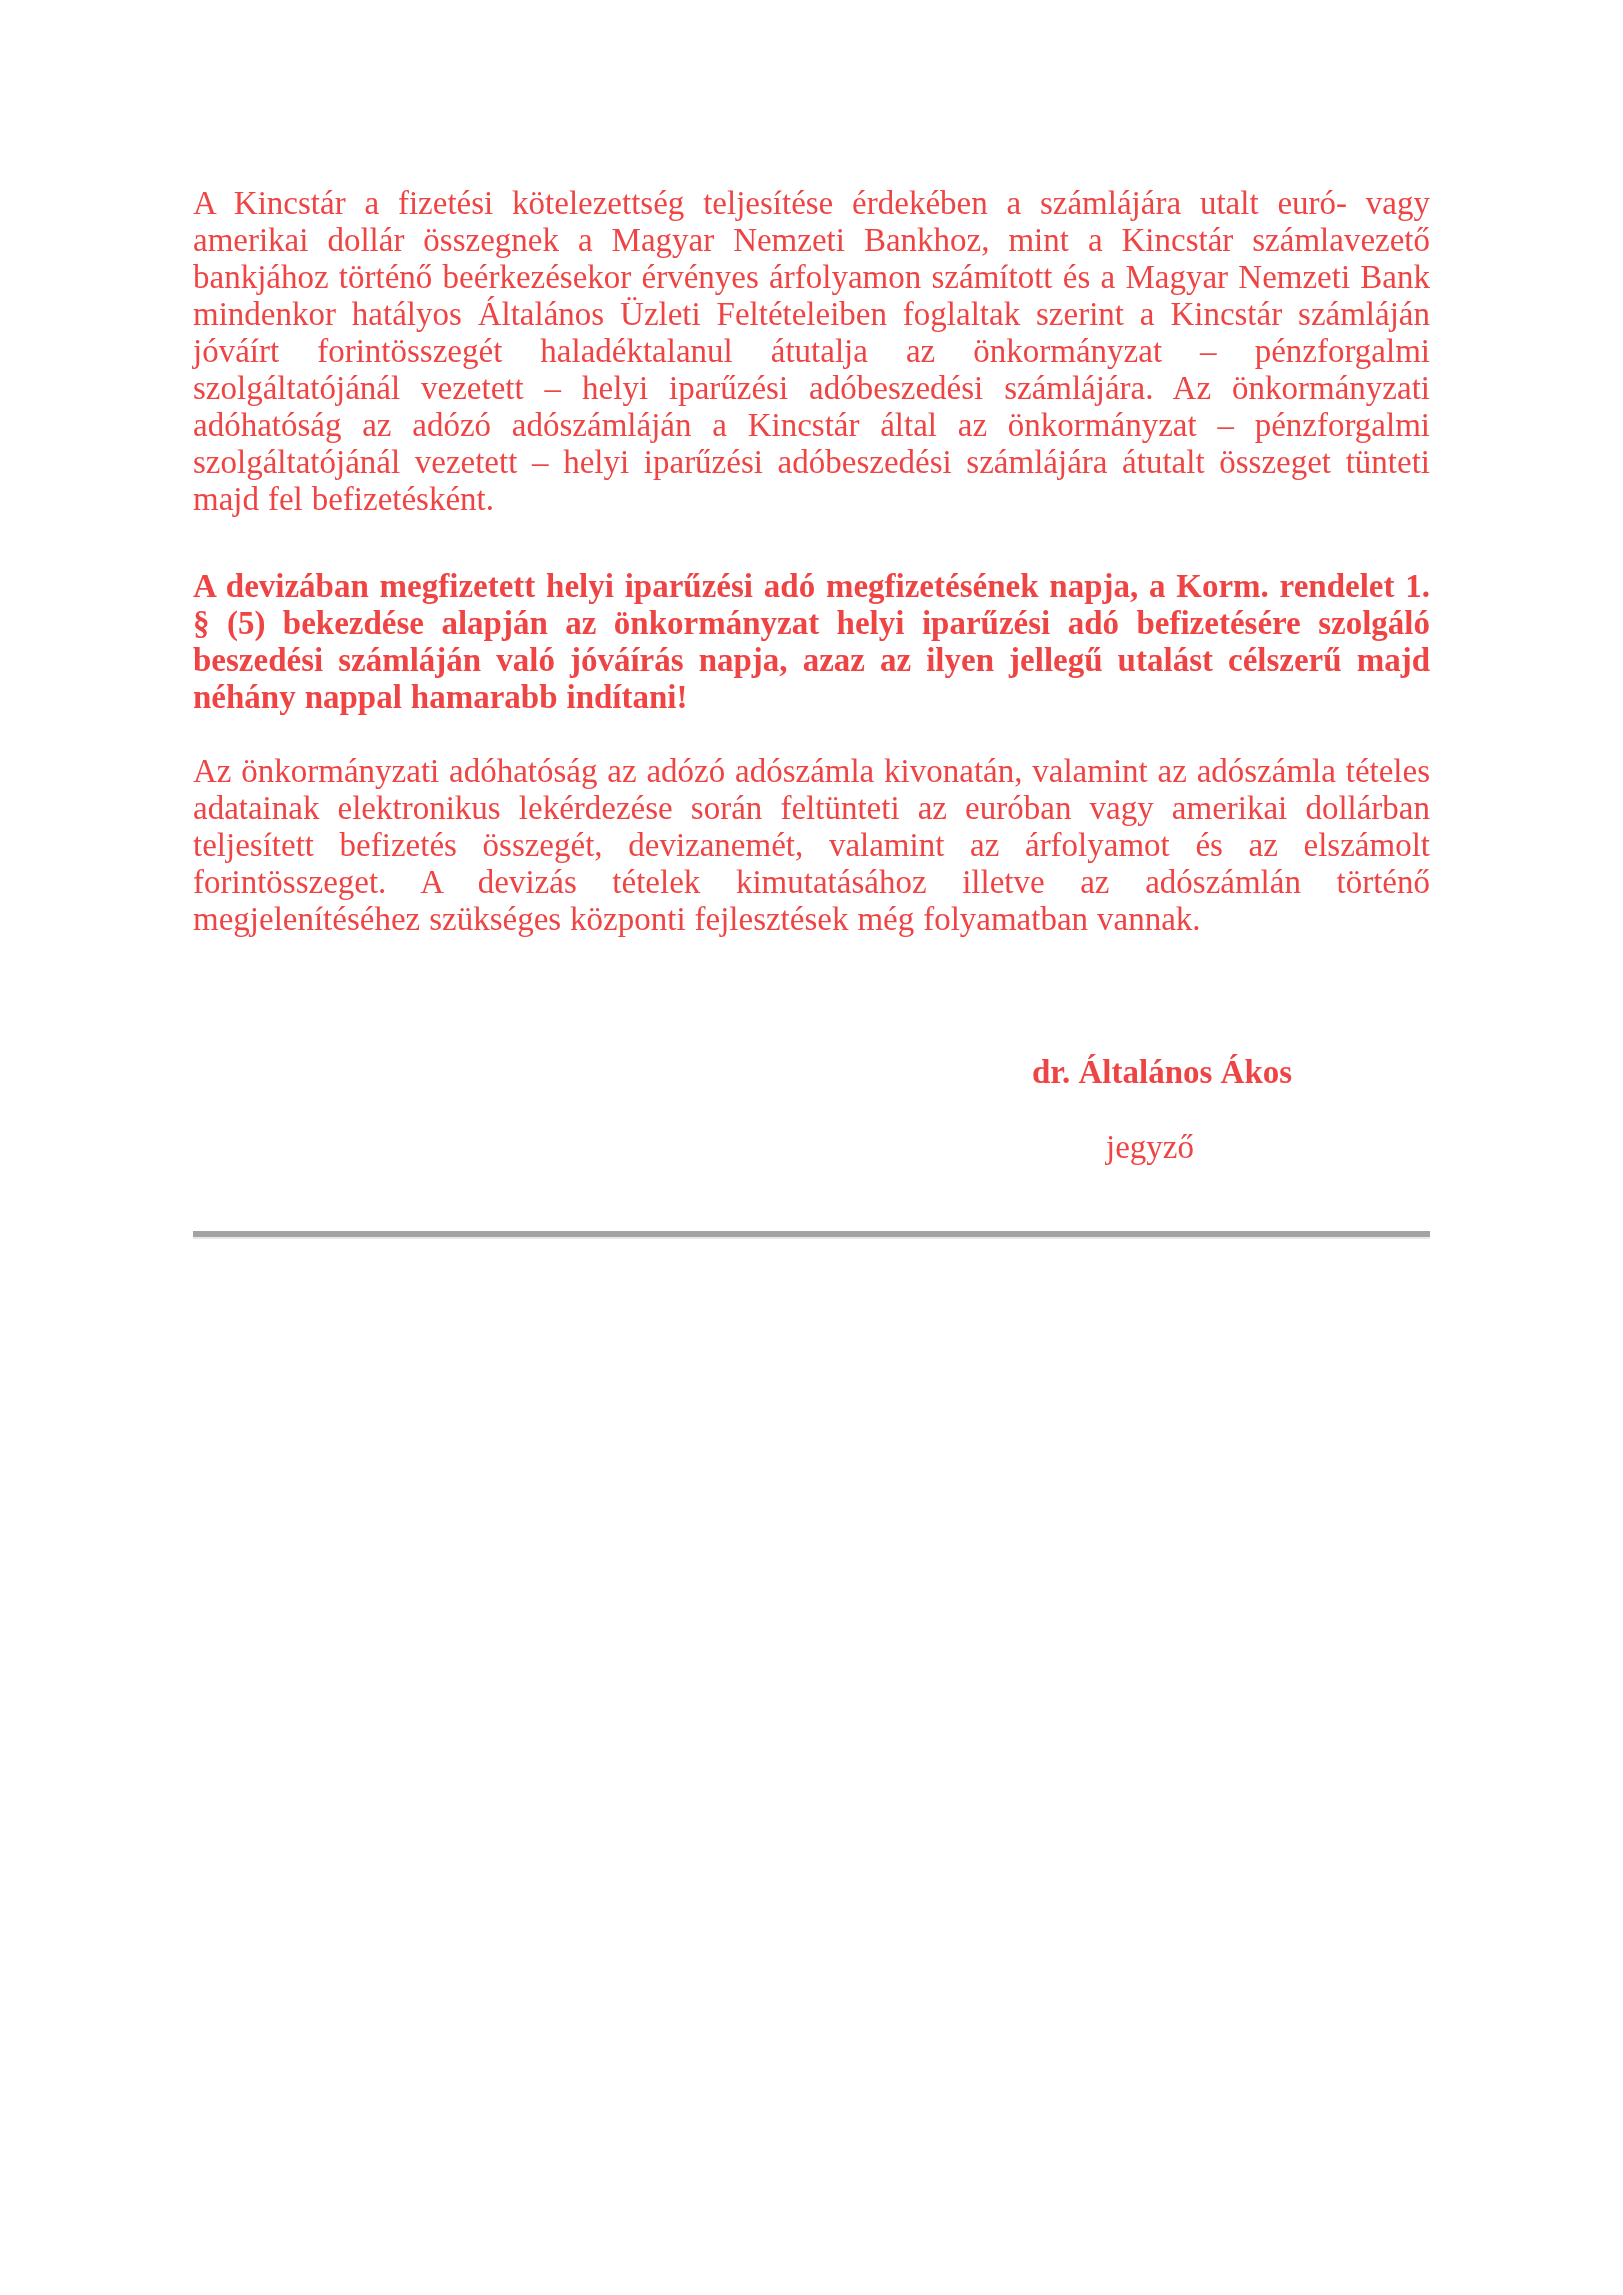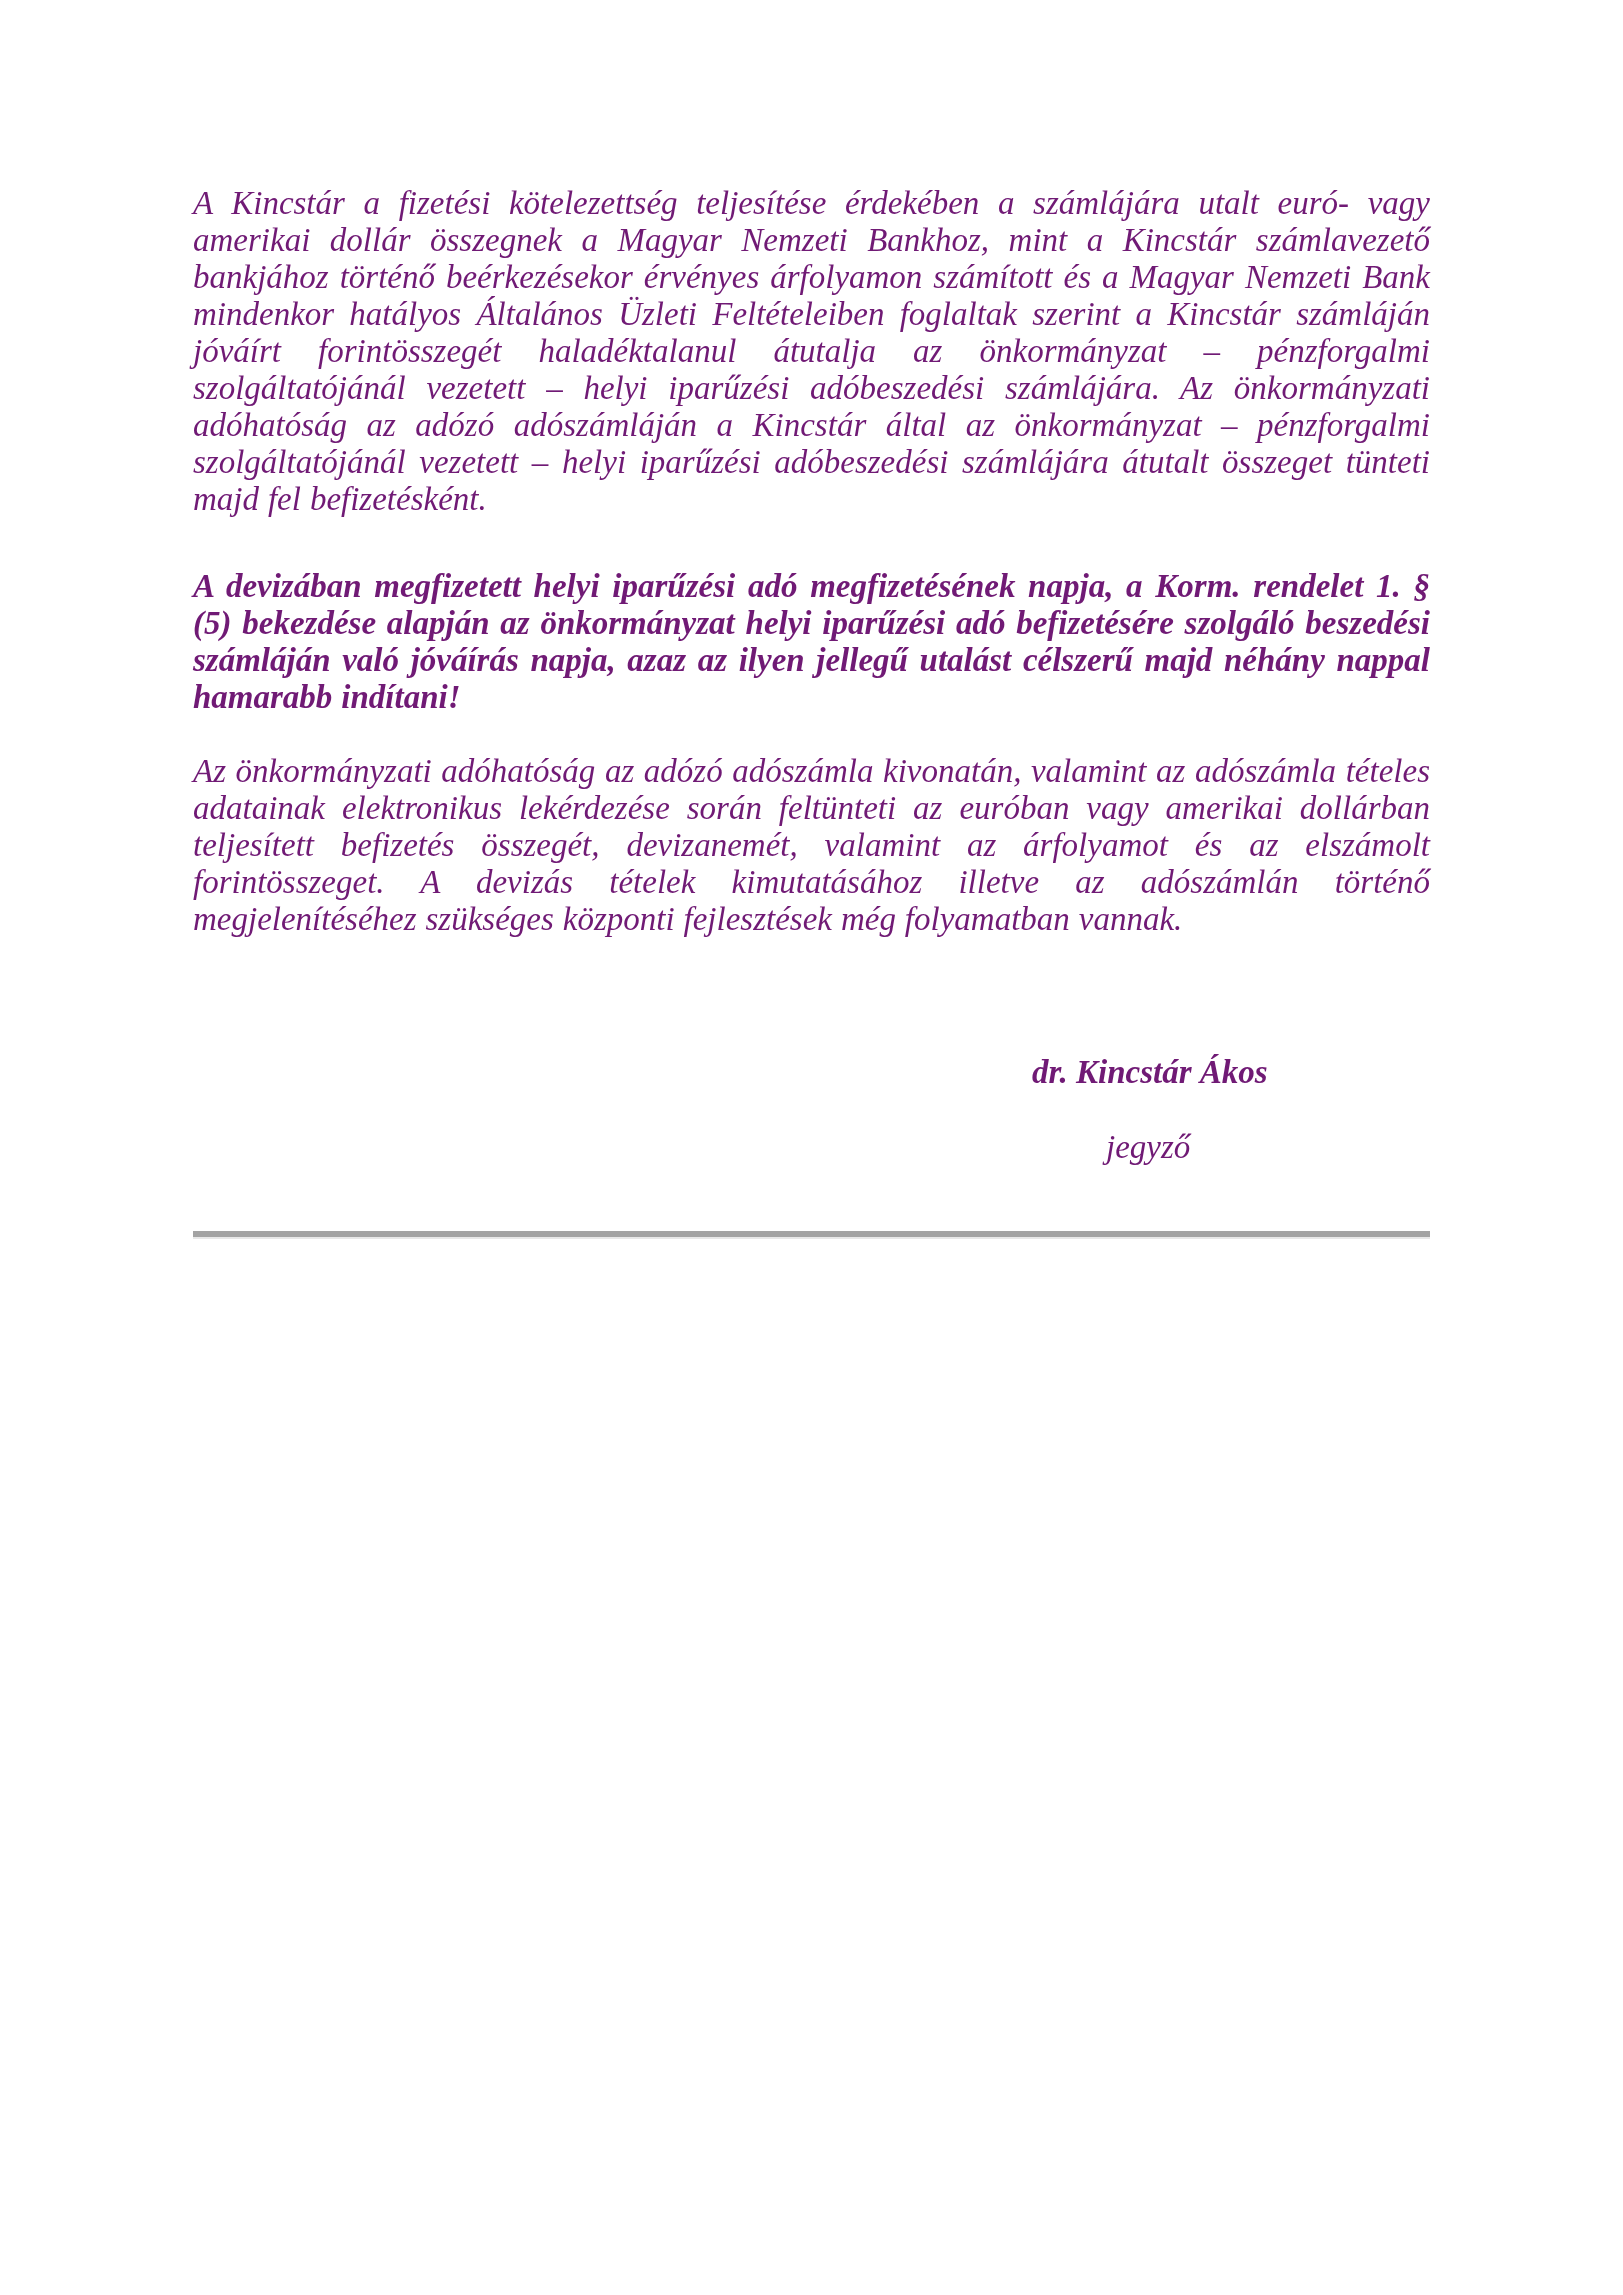--- a/index.html
+++ b/index.html
@@ -11,23 +11,22 @@
     position: relative;
     width: 1623px;
     height: 2295px;
     margin: 0 auto;
     background: #ffffff;
     box-sizing: border-box;
     padding: 185px 193px 0 193px;
     font-family: "Liberation Serif", "DejaVu Serif", serif;
     font-size: 33px;
     line-height: 37px;
-    color: #701a75;
+    color: #ef4444;
     overflow: hidden;
-    font-style: italic;
   }
   .para {
     margin: 0;
     text-align: justify;
     hyphens: none;
     word-spacing: 0.7px;
   }
   .para.bold {
     font-weight: bold;
     margin-top: 50px;
@@ -56,20 +55,20 @@
 <body>
 
 <div class="page">
 
   <p class="para first">A Kincstár a fizetési kötelezettség teljesítése érdekében a számlájára utalt euró- vagy amerikai dollár összegnek a Magyar Nemzeti Bankhoz, mint a Kincstár számlavezető bankjához történő beérkezésekor érvényes árfolyamon számított és a Magyar Nemzeti Bank mindenkor hatályos Általános Üzleti Feltételeiben foglaltak szerint a Kincstár számláján jóváírt forintösszegét haladéktalanul átutalja az önkormányzat – pénzforgalmi szolgáltatójánál vezetett – helyi iparűzési adóbeszedési számlájára. Az önkormányzati adóhatóság az adózó adószámláján a Kincstár által az önkormányzat – pénzforgalmi szolgáltatójánál vezetett – helyi iparűzési adóbeszedési számlájára átutalt összeget tünteti majd fel befizetésként.</p>
 
   <p class="para bold">A devizában megfizetett helyi iparűzési adó megfizetésének napja, a Korm. rendelet 1. § (5) bekezdése alapján az önkormányzat helyi iparűzési adó befizetésére szolgáló beszedési számláján való jóváírás napja, azaz az ilyen jellegű utalást célszerű majd néhány nappal hamarabb indítani!</p>
 
   <p class="para third">Az önkormányzati adóhatóság az adózó adószámla kivonatán, valamint az adószámla tételes adatainak elektronikus lekérdezése során feltünteti az euróban vagy amerikai dollárban teljesített befizetés összegét, devizanemét, valamint az árfolyamot és az elszámolt forintösszeget. A devizás tételek kimutatásához illetve az adószámlán történő megjelenítéséhez szükséges központi fejlesztések még folyamatban vannak.</p>
 
-  <div class="signature-name">dr. Kincstár Ákos</div>
+  <div class="signature-name">dr. Általános Ákos</div>
 
   <div class="signature-title">jegyző</div>
 
   <div class="divider" style="background: rgb(163, 163, 163);"></div>
 
 </div>
 
 
 </body></html>

